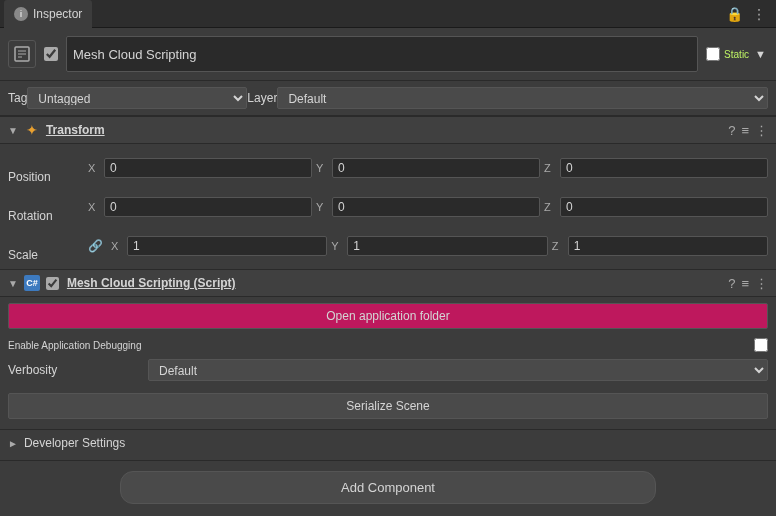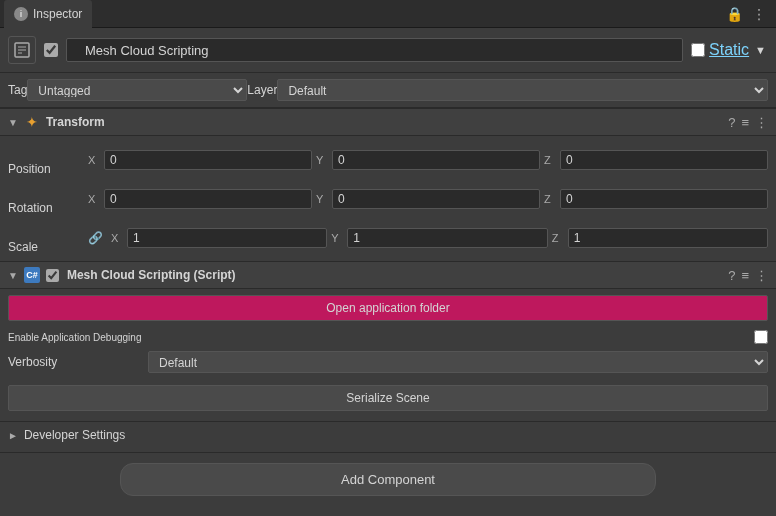--- a/index.html
+++ b/index.html
@@ -78,37 +78,36 @@
     .obj-checkbox {
       width: 14px; height: 14px;
       accent-color: #aaa;
     }
     .obj-name-input {
       flex: 1;
       background: #2a2a2a;
       border: 1px solid #555;
       border-radius: 2px;
       color: #d4d4d4;
-      padding: 4px 18px;
+      padding: 4px 6px;
       font-size: 13px;
-      height: 24px;
+      height: 36px;
     }
     .static-group {
       display: flex;
       align-items: center;
       gap: 4px;
     }
     .static-checkbox {
       width: 14px; height: 14px;
       accent-color: #aaa;
     }
     .static-label {
-      color: #7dd3fc;
-      font-size: 16px;
-      text-decoration: underline;
+      color: #bef264;
+      font-size: 10px;
     }
     .static-dropdown-btn {
       background: none;
       border: none;
       color: #d4d4d4;
       font-size: 11px;
       cursor: pointer;
       padding: 0 2px;
     }
 
@@ -167,20 +166,21 @@
       display: flex; align-items: center; justify-content: center;
       color: white;
       font-size: 9px;
       font-weight: bold;
     }
     .section-title {
       font-weight: bold;
       font-size: 12px;
       color: #d4d4d4;
       flex: 1;
+      text-decoration: underline;
     }
     .section-actions {
       display: flex;
       gap: 6px;
       align-items: center;
     }
     .section-action-btn {
       color: #aaa;
       font-size: 13px;
       background: none;

